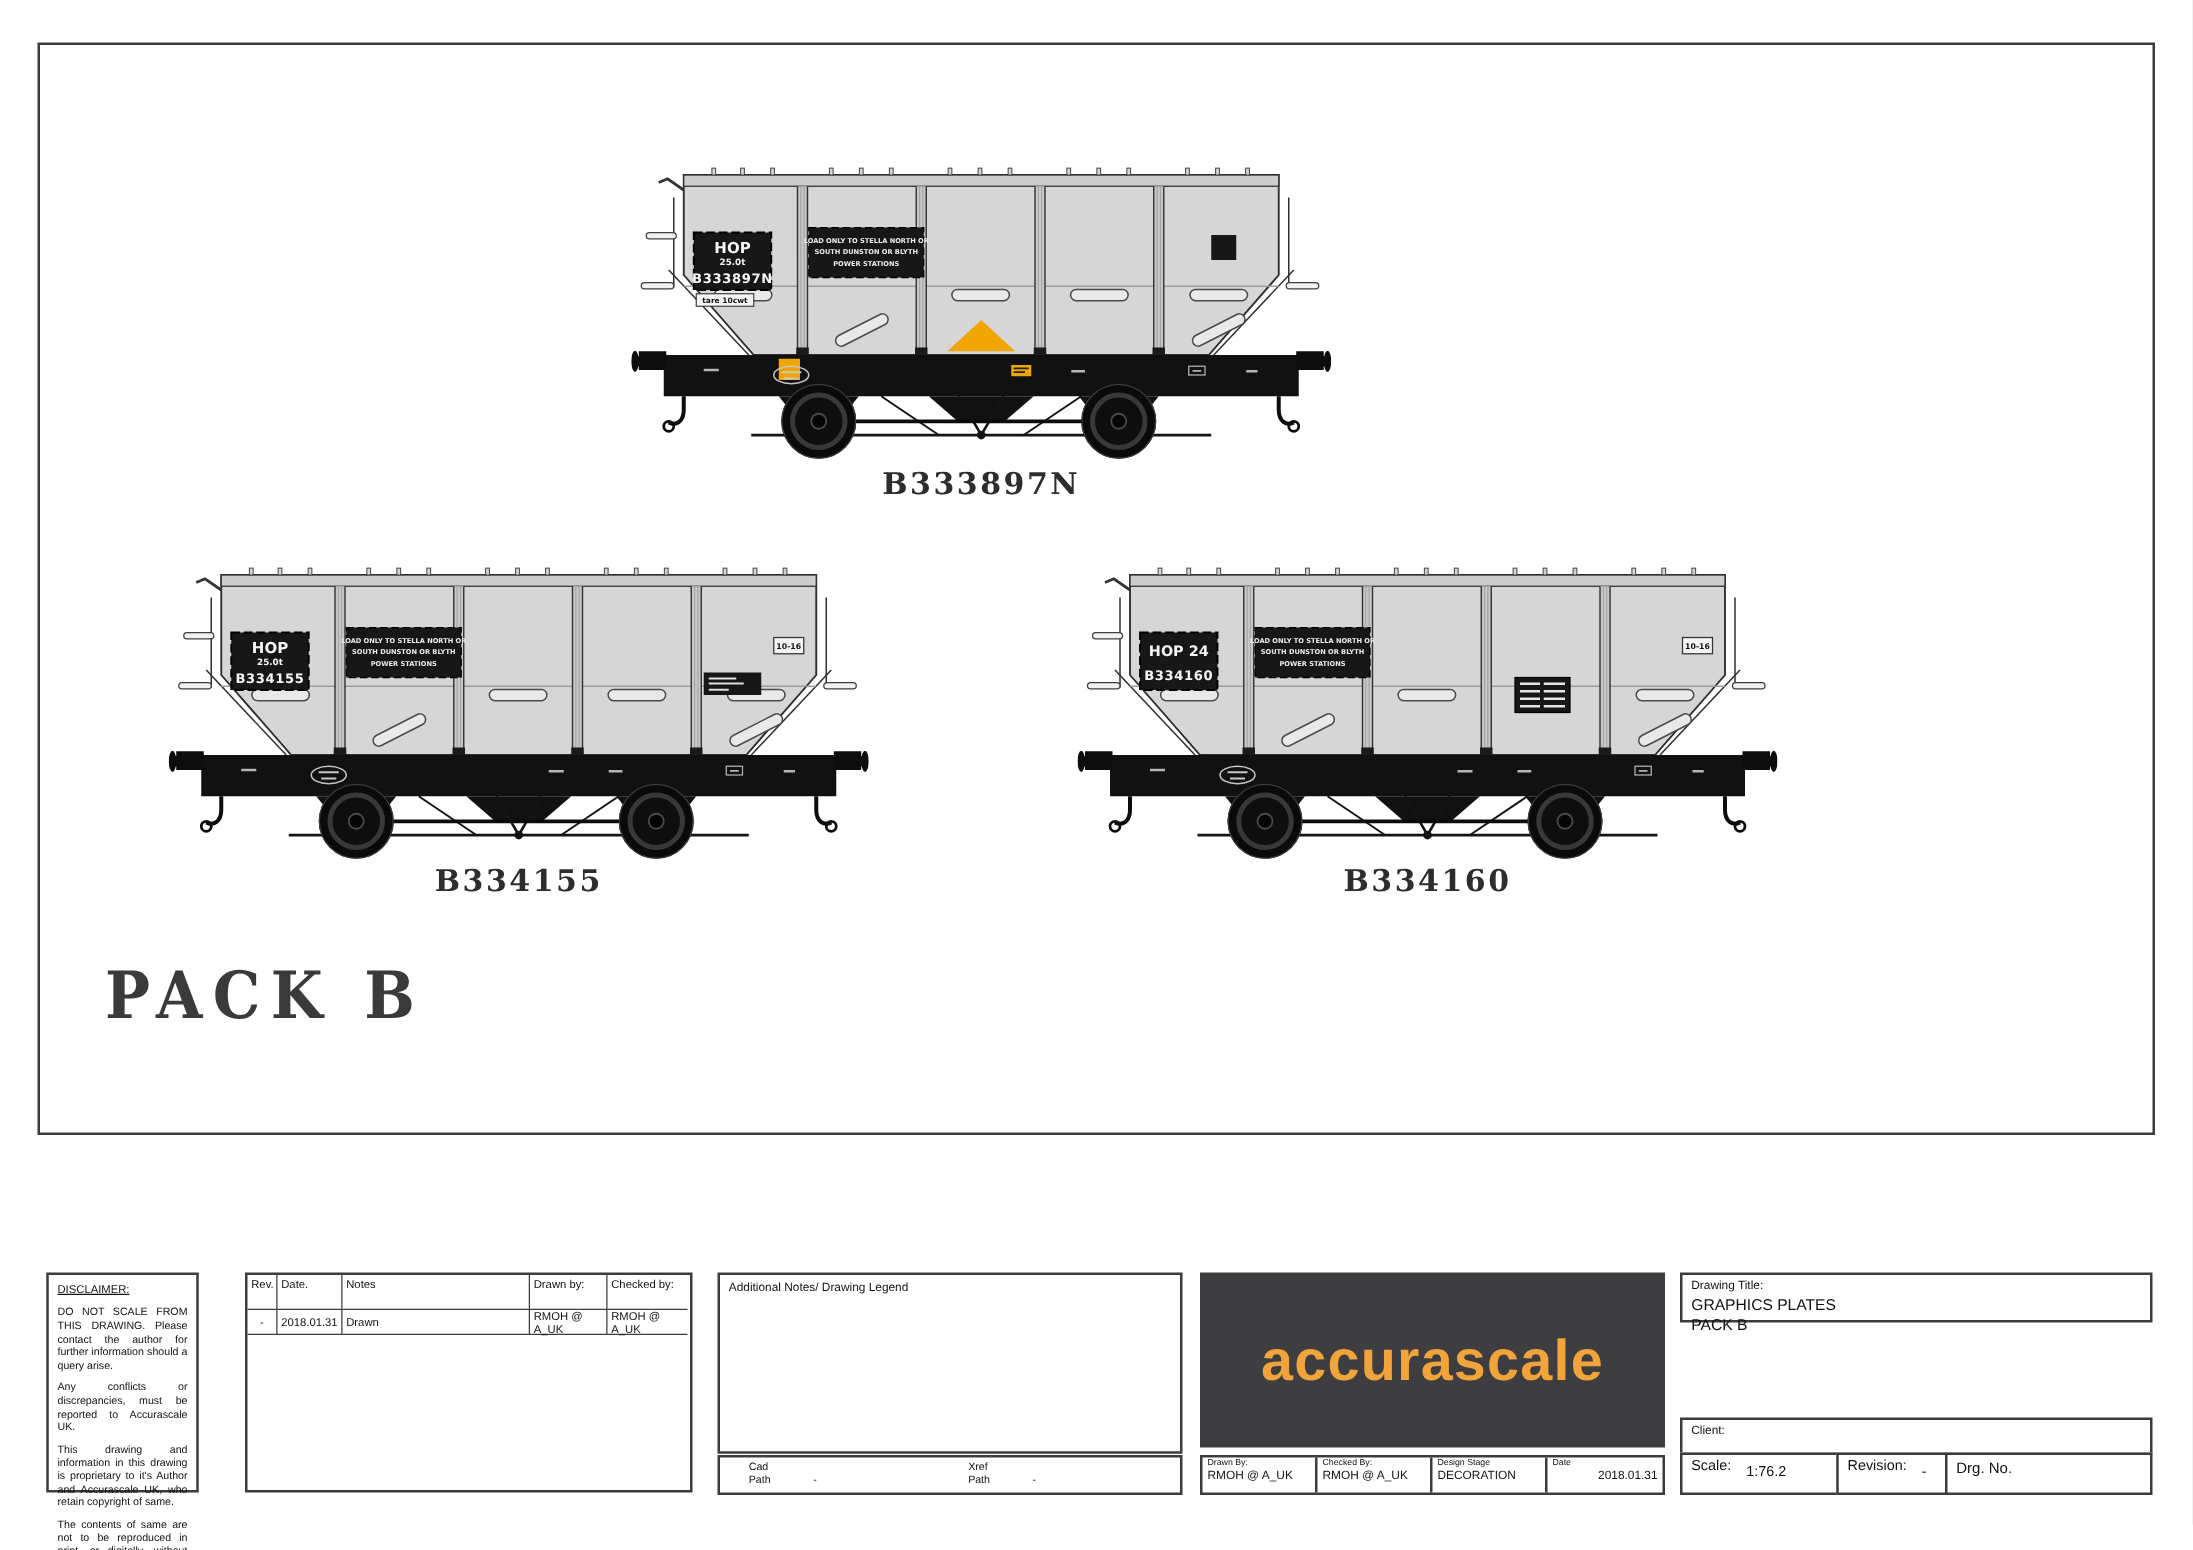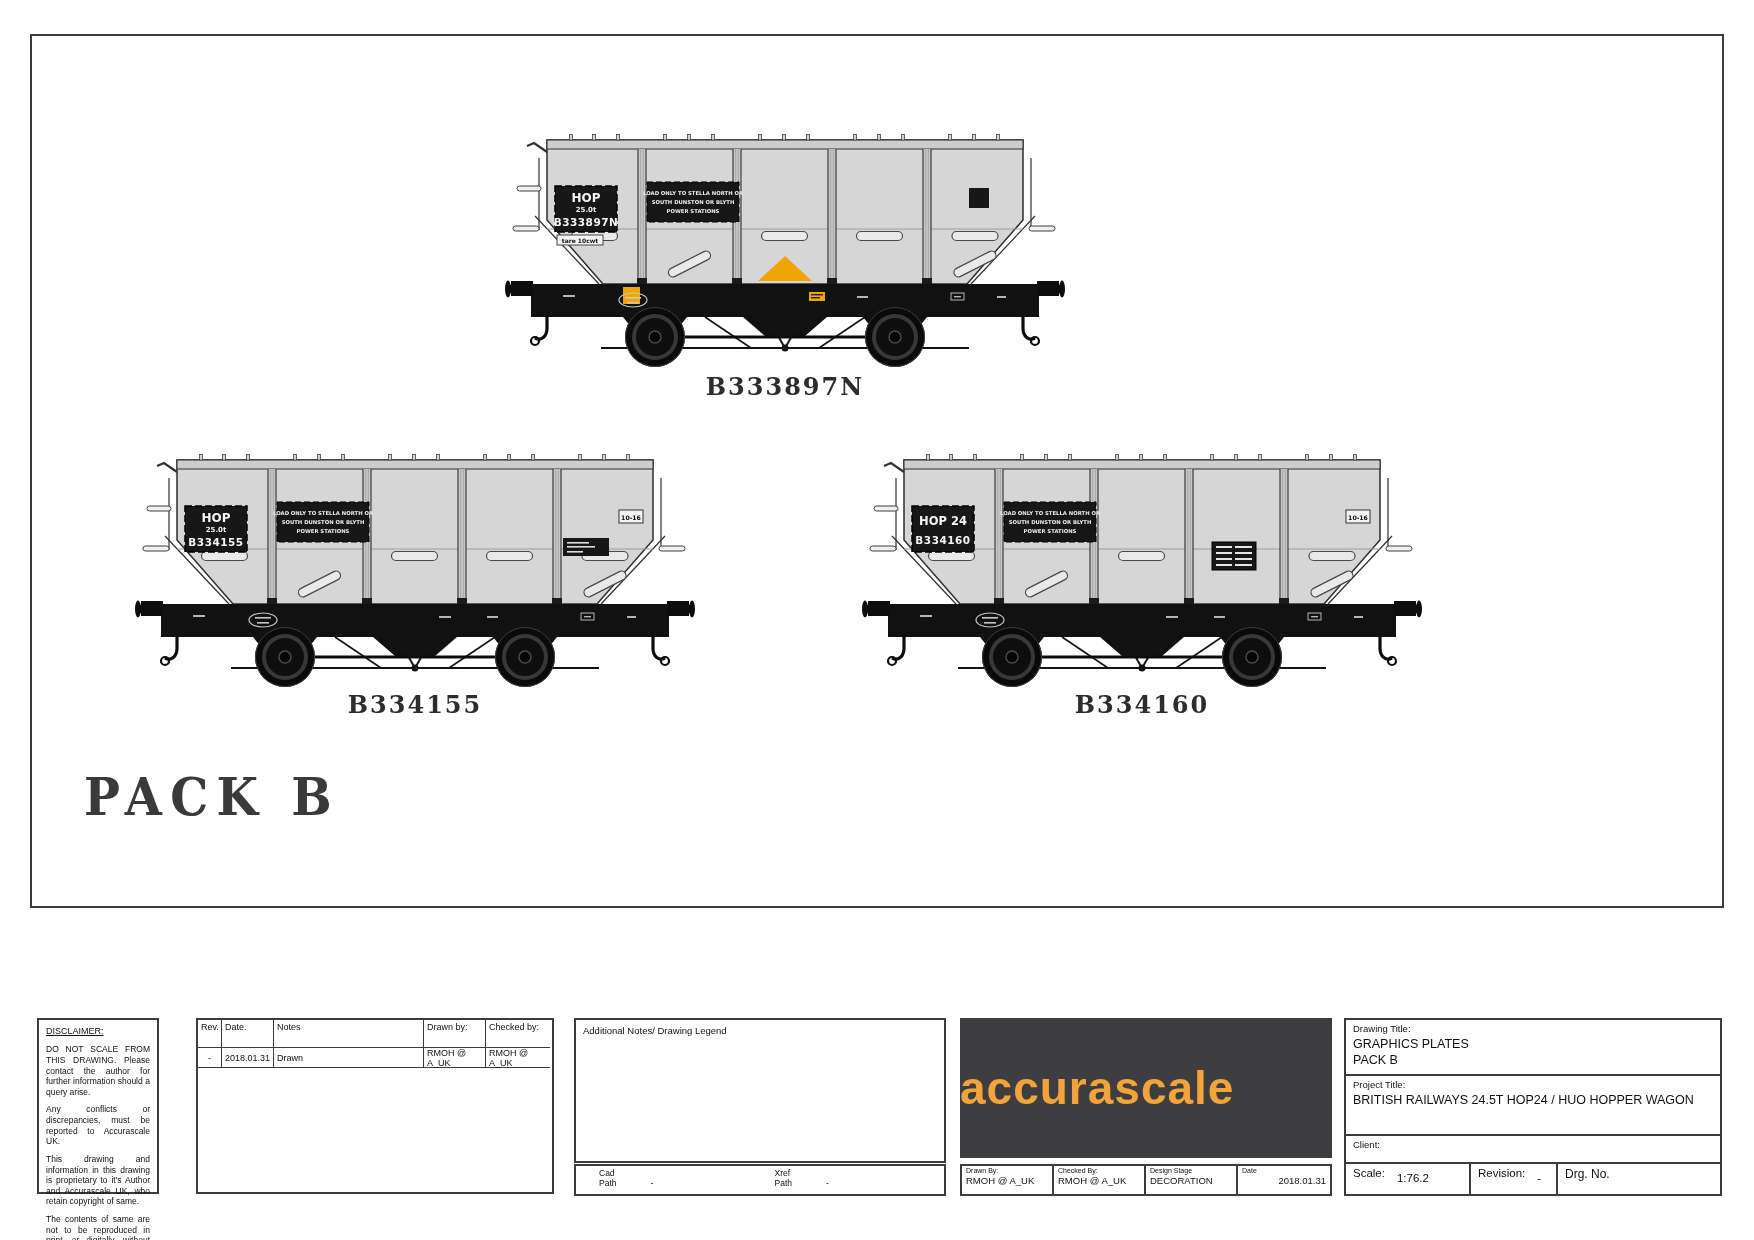--- a/index.html
+++ b/index.html
@@ -20,21 +20,21 @@
   .revtable .c:nth-child(5n){border-right:none;}
   .revtable .hd{height:28px;}
   .revtable .dt{height:20px;display:flex;align-items:center;}
   .revtable .ctr{justify-content:center;text-align:center;}
   
   .notes{left:574px;top:1018px;width:372px;height:145px;padding:5px 7px;font-size:9.5px;}
   .cadbox{left:574px;top:1164px;width:372px;height:32px;display:flex;font-size:8.5px;padding-left:17px;}
   .cad-half{flex:1;padding:2px 6px;box-sizing:border-box;}
   .cad-row span.val{margin-left:34px;}
   
-  .logobox{position:absolute;left:960px;top:1018px;width:372px;height:140px;display:flex;align-items:center;justify-content:flex-start;}
+  .logobox{position:absolute;left:960px;top:1018px;width:372px;height:140px;display:flex;align-items:center;justify-content:center;}
   .logobox .logotext{font-size:46px;font-weight:bold;letter-spacing:1px;}
   
   .infostrip{left:960px;top:1164px;width:372px;height:32px;display:grid;grid-template-columns:1fr 1fr 1fr 1fr;}
   .infocell{border-right:2px solid #3c3c3c;padding:1px 4px;box-sizing:border-box;overflow:hidden;}
   .infocell:last-child{border-right:none;}
   .infocell .lbl{font-size:7px;}
   .infocell .val{font-size:9.5px;margin-top:1px;}
   .infocell .val.right{text-align:right;}
   
   .tb{box-sizing:border-box;position:absolute;border:2px solid #3c3c3c;background:#fff;padding:3px 7px;}
@@ -447,29 +447,25 @@
     <div class="infocell">
       <div class="lbl">Design Stage</div>
       <div class="val">DECORATION</div>
     </div>
     <div class="infocell">
       <div class="lbl">Date</div>
       <div class="val right">2018.01.31</div>
     </div>
   </div>
 
-  <div class="tb" style="left:1344px;top:1018px;width:378px;height:58px;">
+  <div class="tb" style="left:1344px;top:1018px;width:378px;height:40px;">
     <div class="lbl">Drawing Title:</div>
     <div class="big"><span>GRAPHICS PLATES</span><br>
     <span>PACK B</span></div>
   </div>
-  <div class="tb" style="left:1344px;top:1074px;width:378px;height:62px;">
-    <div class="lbl">Project Title:</div>
-    <div class="big">BRITISH RAILWAYS 24.5T HOP24 / HUO HOPPER WAGON</div>
-  </div>
   <div class="tb" style="left:1344px;top:1134px;width:378px;height:30px;">
     <div class="lbl">Client:</div>
   </div>
   <div class="tb tb-inline" style="left:1344px;top:1162px;width:127px;height:34px;">
     <div class="lbl">Scale:</div>
     <div class="big">1:76.2</div>
   </div>
   <div class="tb tb-inline" style="left:1469px;top:1162px;width:89px;height:34px;">
     <div class="lbl">Revision:</div>
     <div class="big">-</div>

